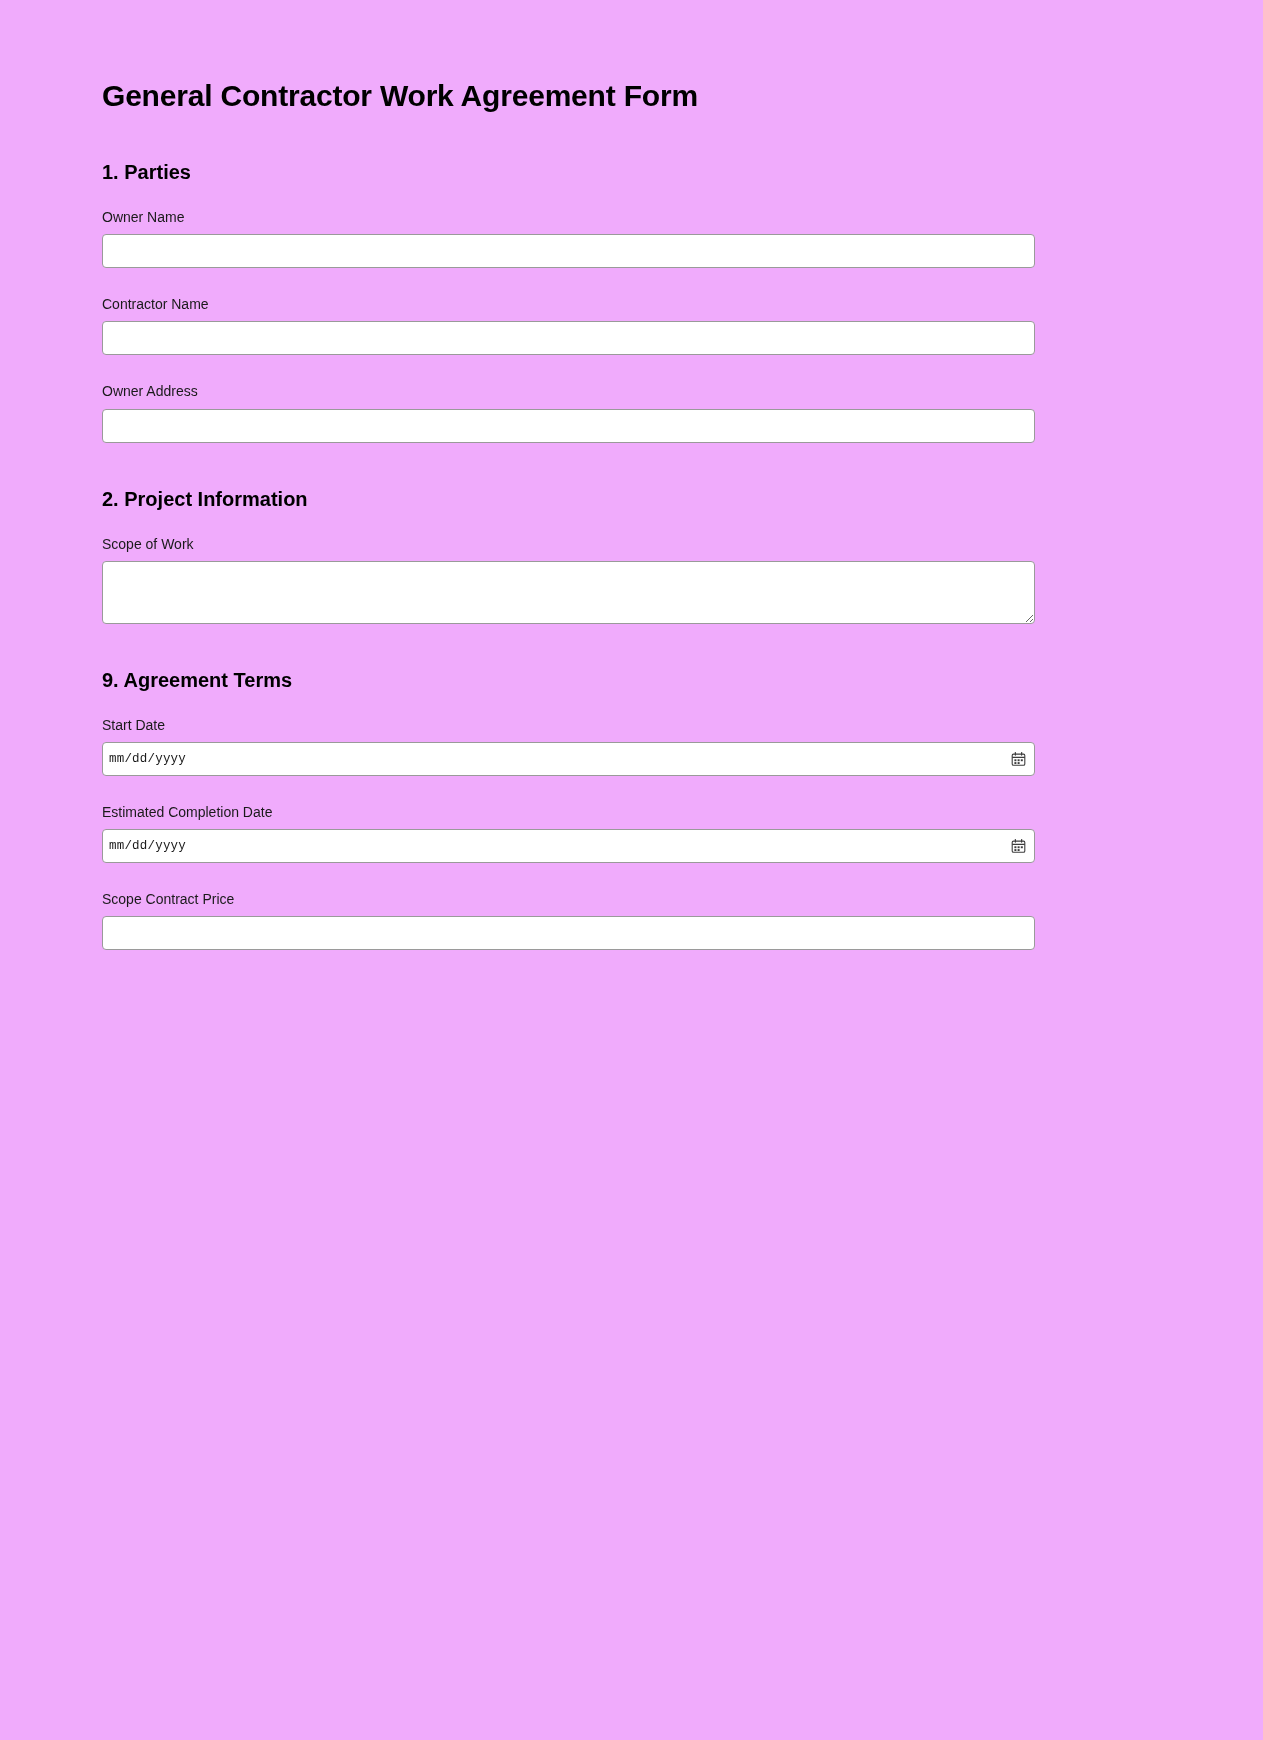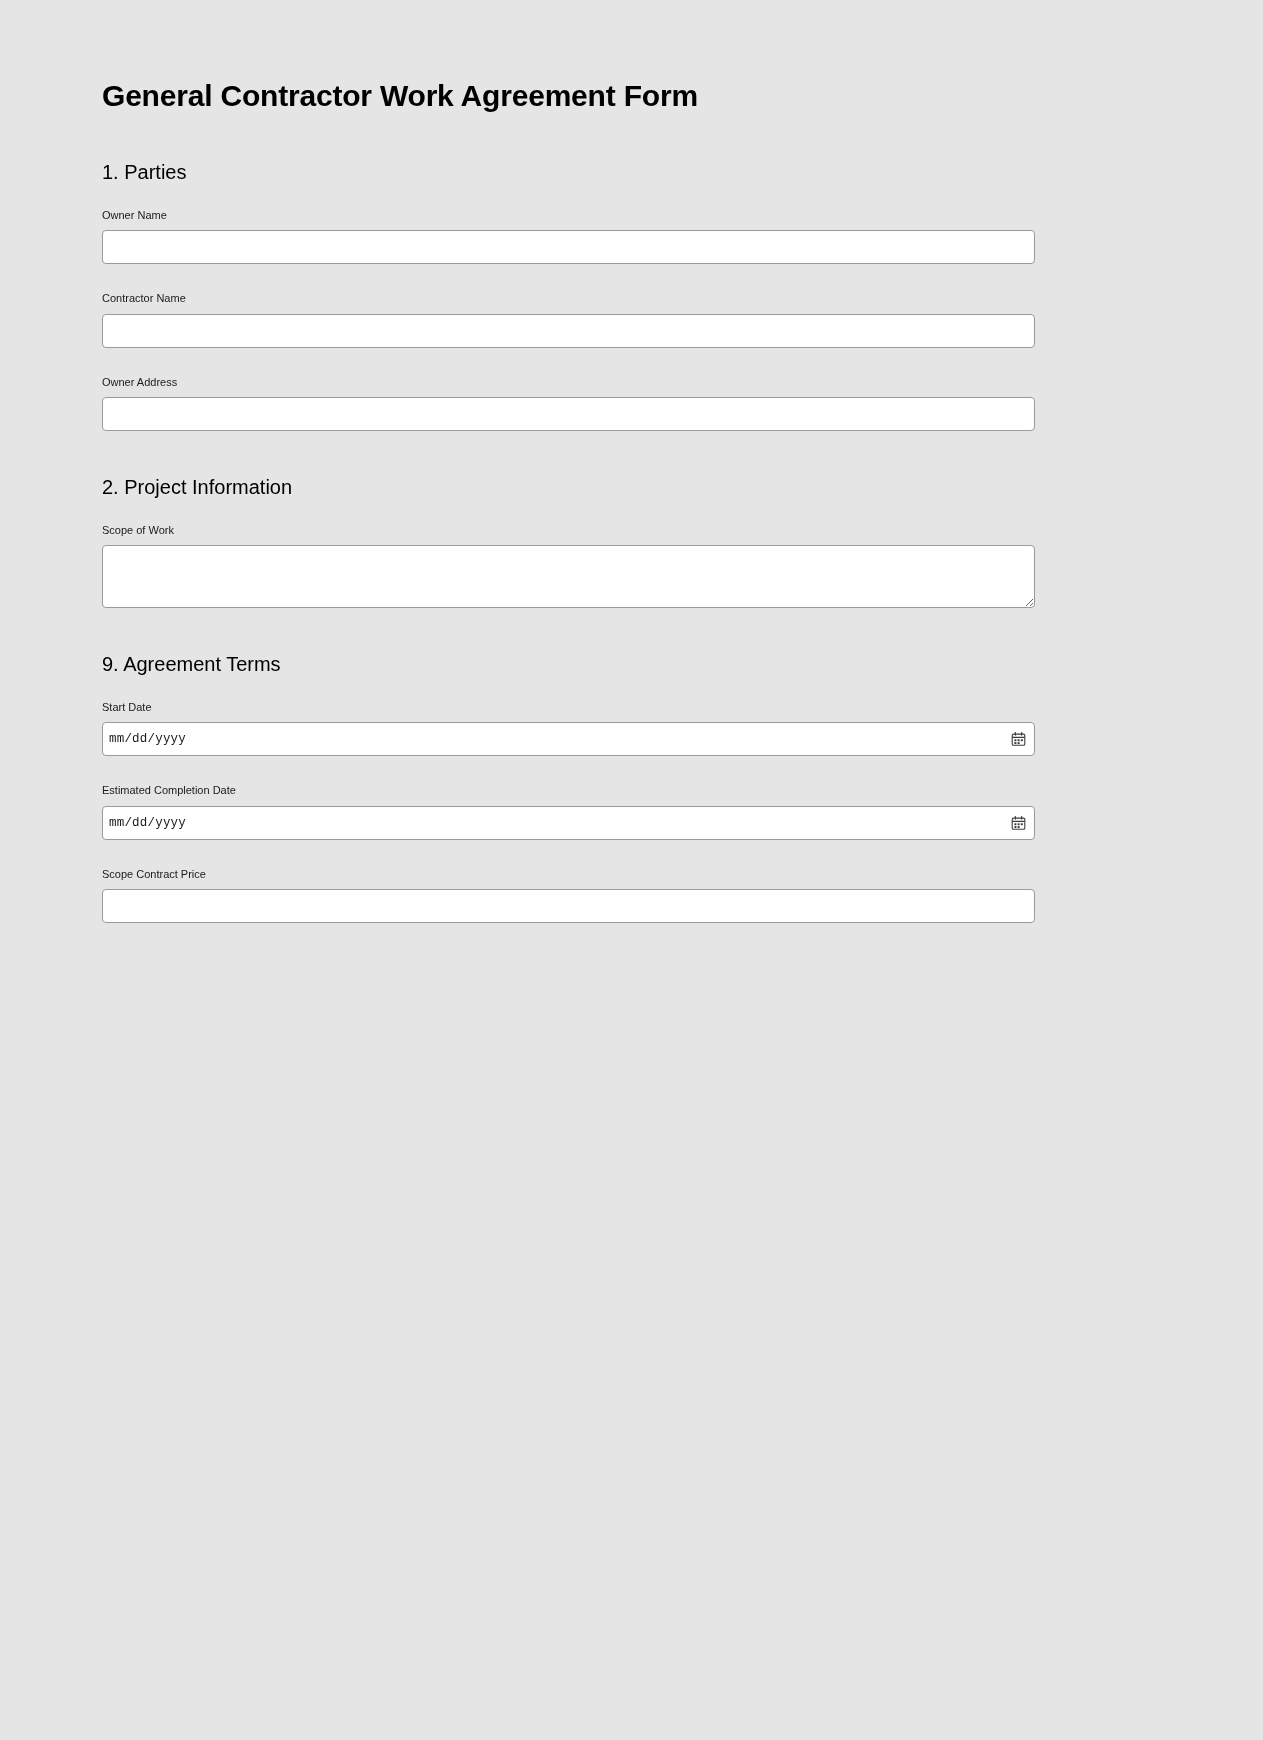--- a/index.html
+++ b/index.html
@@ -11,48 +11,48 @@
   body {
     width: 1263px;
     height: 1740px;
     font-family: "Liberation Sans", sans-serif;
     color: #000000;
     -webkit-font-smoothing: antialiased;
   }
   .page {
     width: 1263px;
     min-height: 1740px;
-    background: #e5e5e5;
+    background: #f0abfc;
     padding: 78px 228px 0 102px;
   }
   .form-title {
     font-size: 30px;
     font-weight: bold;
     line-height: 1.2;
     letter-spacing: -0.2px;
     margin: 0 0 46px 0;
     color: #000000;
   }
   .section {
     margin: 0 0 44px 0;
   }
   .section-heading {
     font-size: 20px;
-    font-weight: normal;
+    font-weight: bold;
     line-height: 1.2;
     margin: 0 0 24px 0;
     color: #000000;
   }
   .field {
     margin: 0 0 27px 0;
   }
   .field:last-child { margin-bottom: 16px; }
   .field-label {
     display: block;
-    font-size: 11px;
+    font-size: 14px;
     font-weight: normal;
     line-height: 1.3;
     color: #1a1a1a;
     margin: 0 0 8px 0;
   }
   .text-input {
     display: block;
     width: 100%;
     height: 34px;
     padding: 4px 9px;

